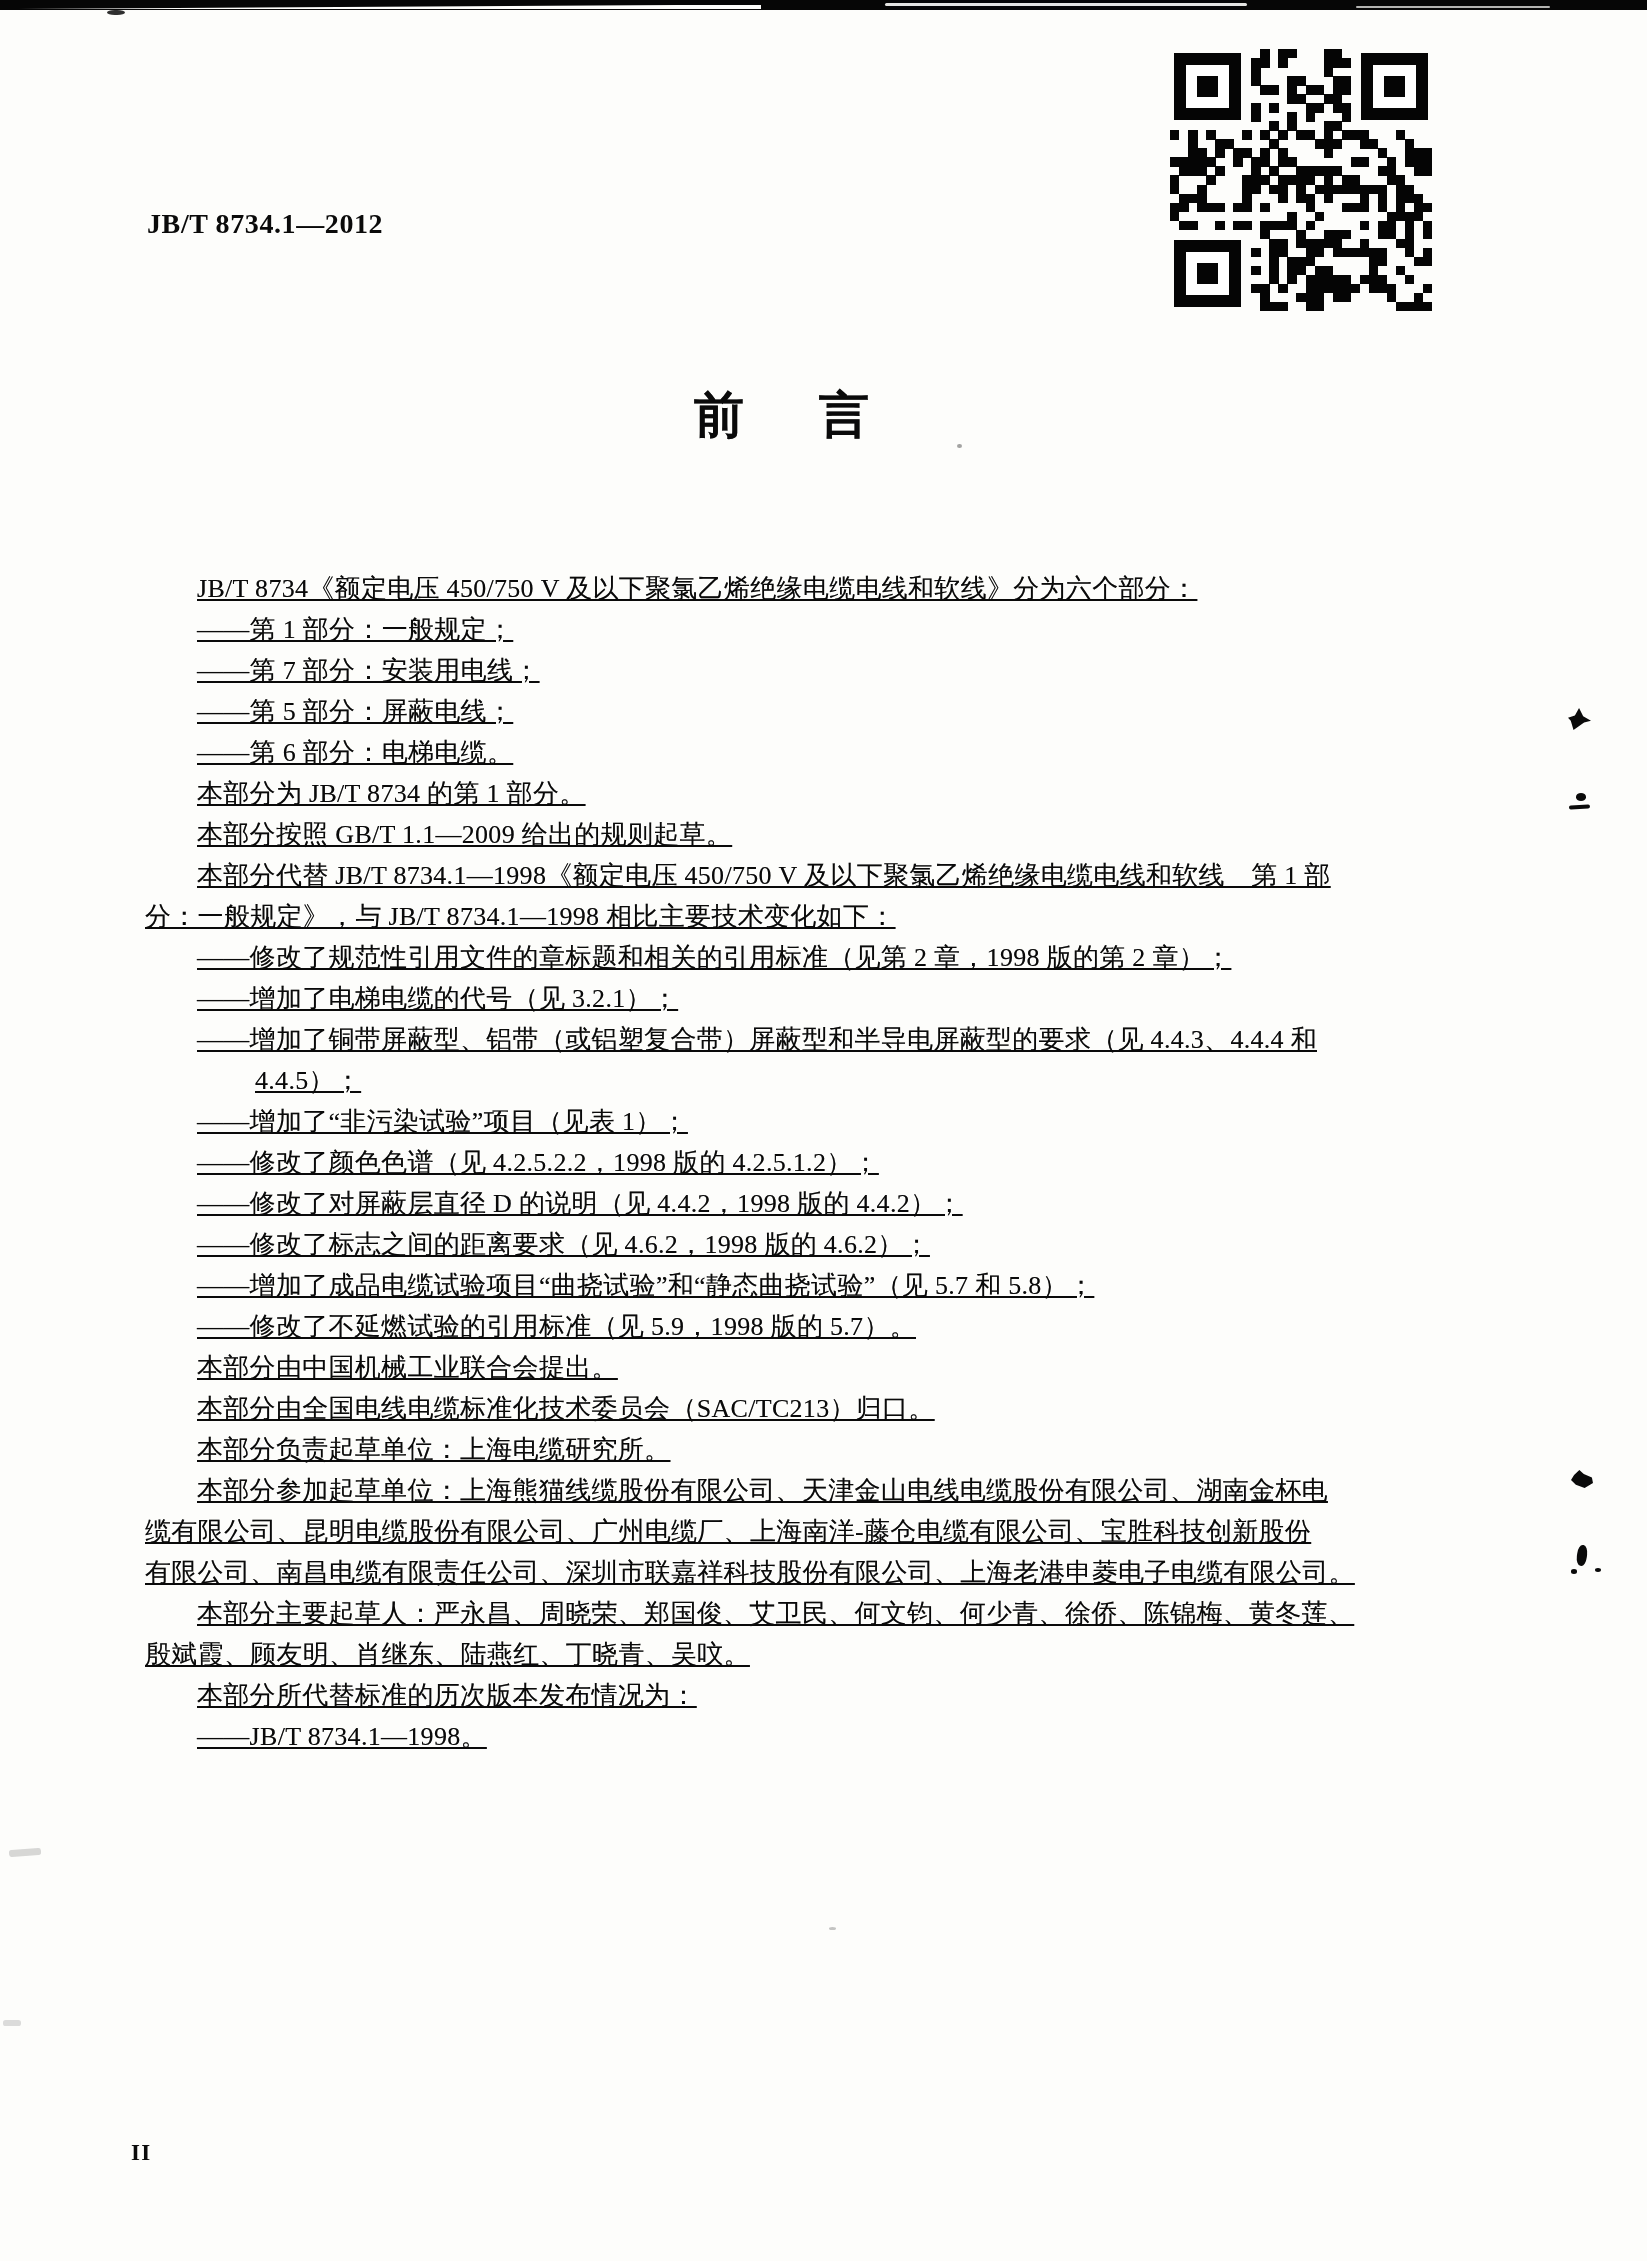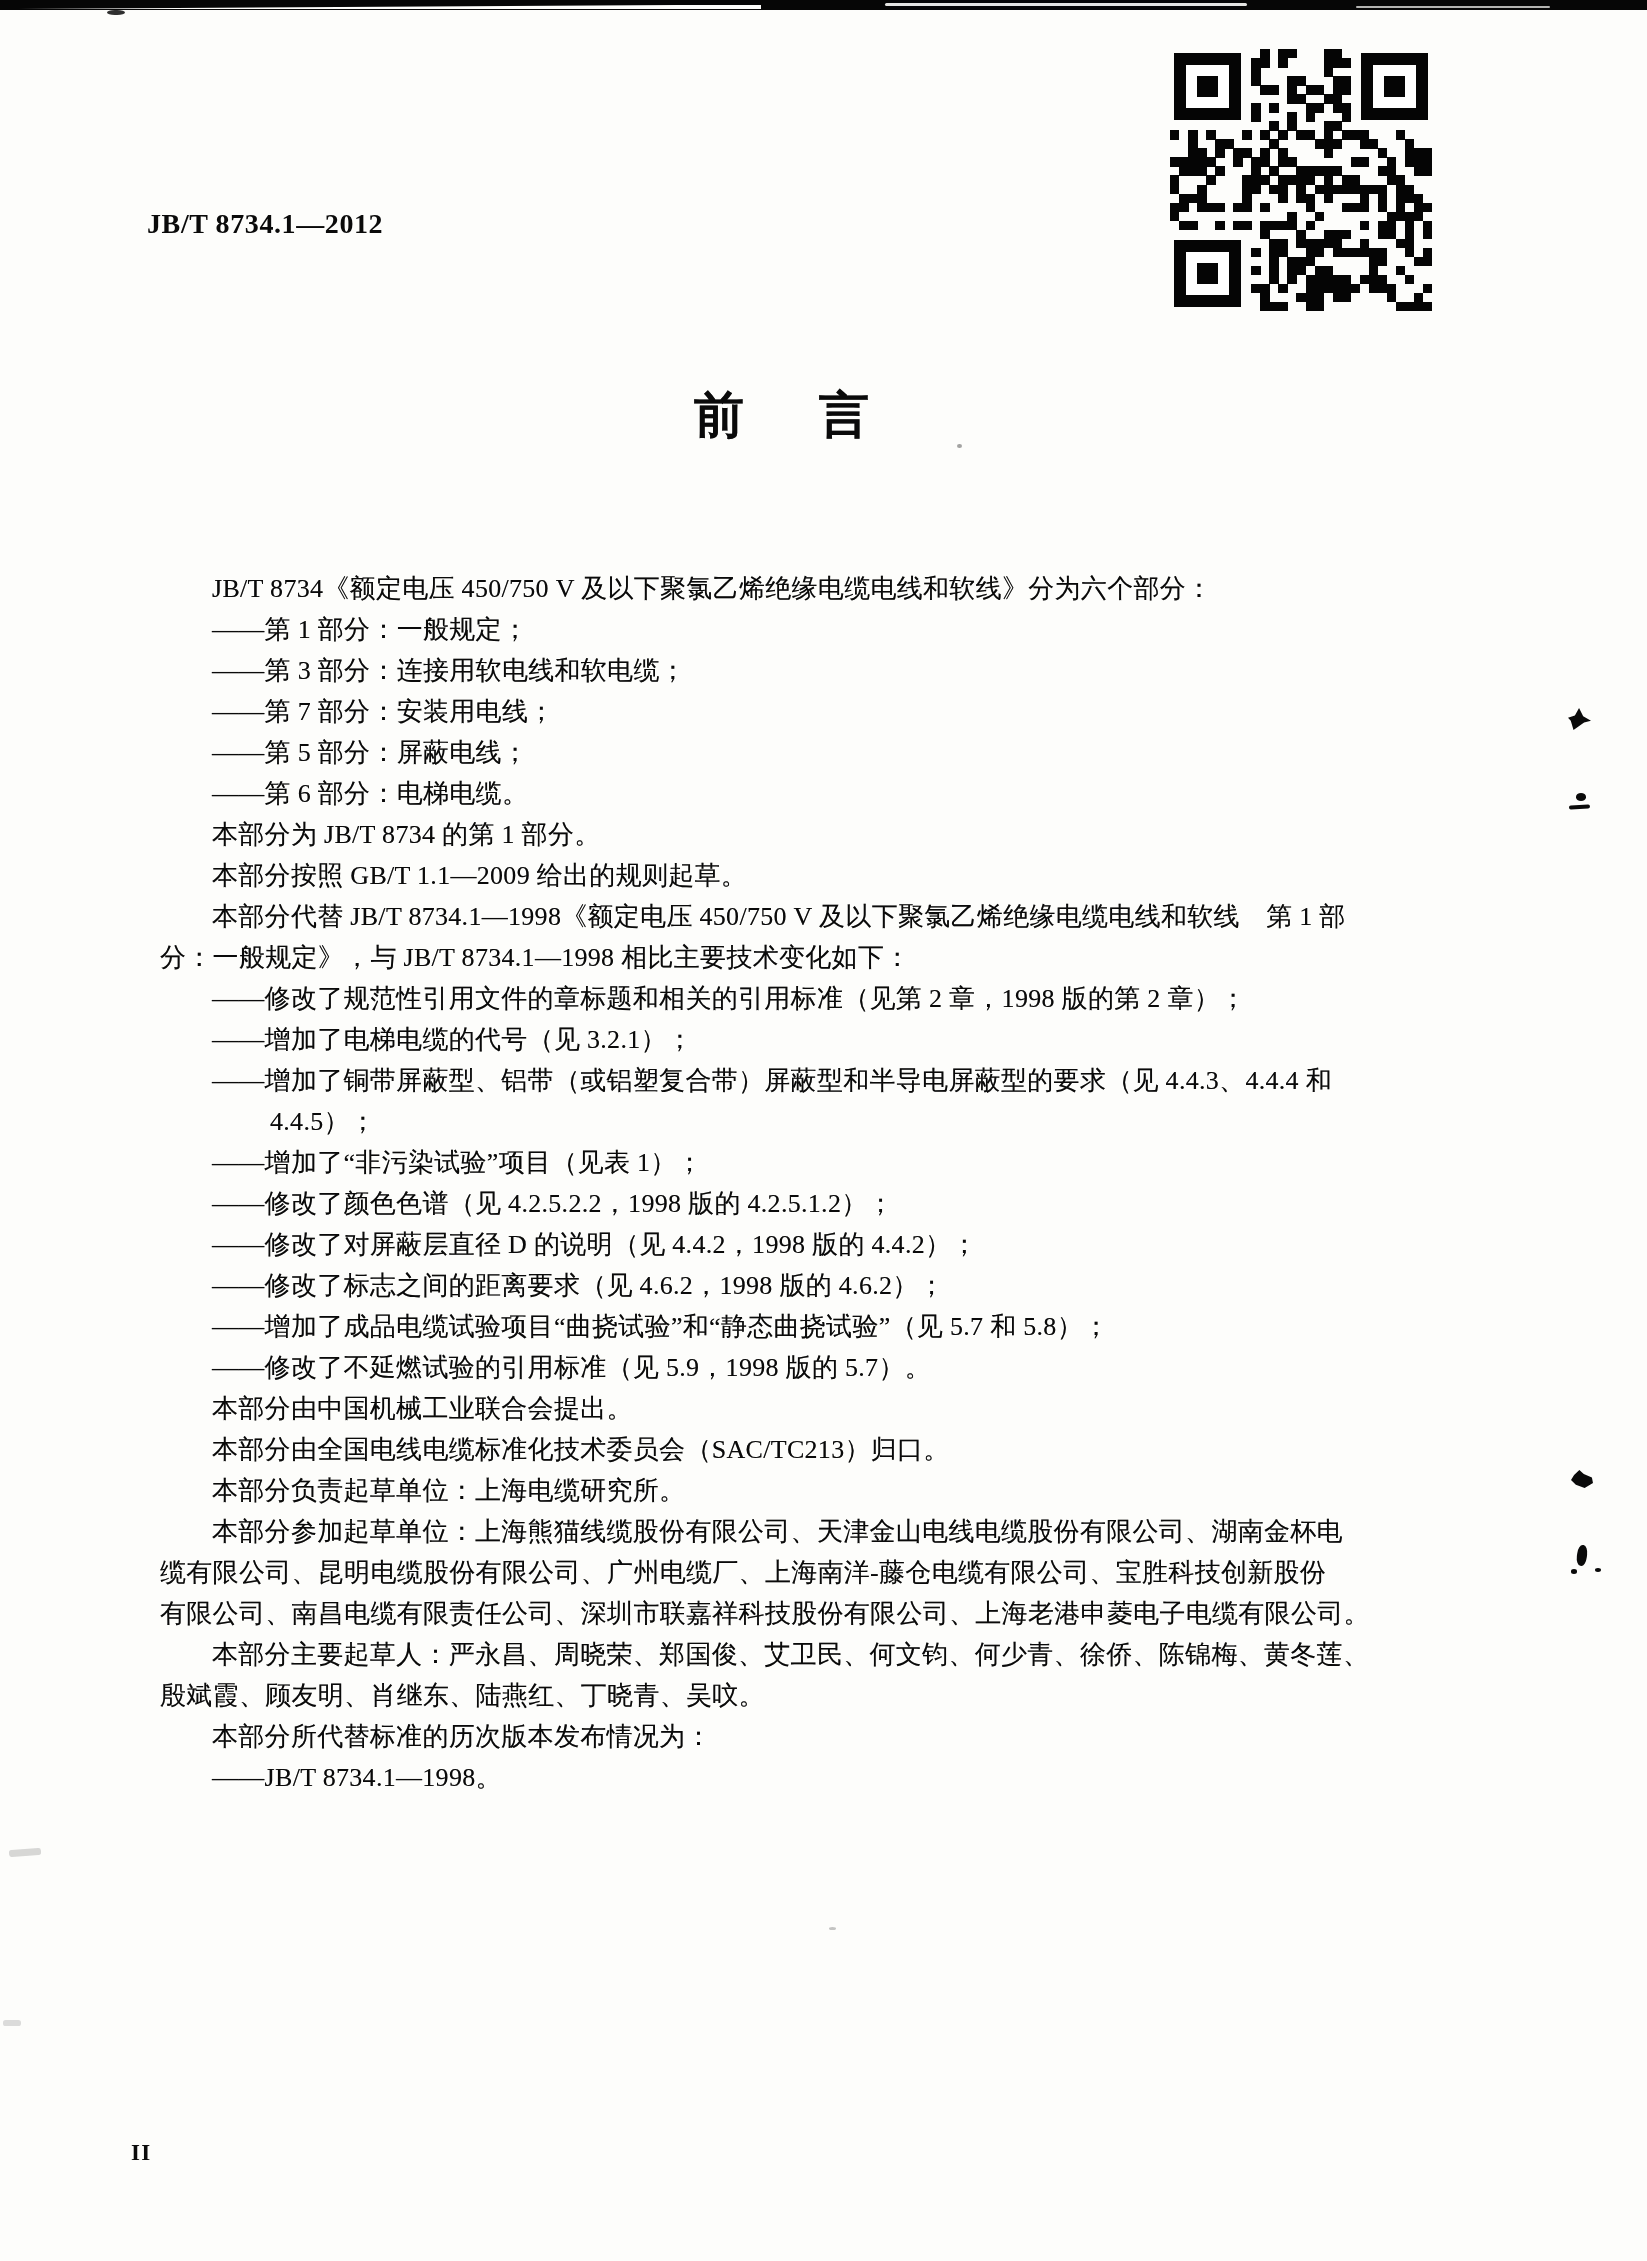--- a/index.html
+++ b/index.html
@@ -21,23 +21,23 @@
   
   .header-code{position:absolute;left:147px;top:208px;font-size:28px;font-weight:bold;letter-spacing:0.6px;white-space:nowrap;}
   
   .qr{position:absolute;left:1170px;top:49px;width:262px;height:262px;}
   .qr svg{width:100%;height:100%;shape-rendering:crispEdges;}
   
   .doc-title{position:absolute;left:694px;top:390px;display:flex;gap:75px;
     font-size:50px;font-weight:bold;line-height:1;white-space:nowrap;
     text-shadow:0 0 0.6px rgba(0,0,0,.55);}
   
-  .body-text{position:absolute;left:160px;top:568px;width:1295px;
+  .body-text{position:absolute;left:145px;top:568px;width:1295px;
     font-size:26px;line-height:41px;letter-spacing:0.3px;
-    text-shadow:0 0 0.6px rgba(0,0,0,.4);}
+    text-shadow:0 0 0.6px rgba(0,0,0,.4);text-decoration:underline;}
   .line{white-space:nowrap;}
   .ind{padding-left:52px;}
   .cont{padding-left:0;}
   .deep{padding-left:110px;}
   
   .page-num{position:absolute;left:131px;top:2140px;font-size:23px;font-weight:600;letter-spacing:1.3px;}
   
   .ink{position:absolute;background:#0a0a0a;}
   .mark-a{left:1568px;top:708px;width:23px;height:22px;
     clip-path:polygon(48% 0,66% 38%,100% 58%,70% 66%,24% 100%,12% 58%,0 44%,30% 34%);}
@@ -363,21 +363,20 @@
   </div>
 
   <div class="doc-title">
     <span>前</span>
     <span>言</span>
   </div>
 
   <div class="body-text">
     <div class="line ind">JB/T 8734《额定电压 450/750 V 及以下聚氯乙烯绝缘电缆电线和软线》分为六个部分：</div>
     <div class="line ind">——第 1 部分：一般规定；</div>
-    <div class="line ind">——第 3 部分：连接用软电线和软电缆；</div>
     <div class="line ind">——第 7 部分：安装用电线；</div>
     <div class="line ind">——第 5 部分：屏蔽电线；</div>
     <div class="line ind">——第 6 部分：电梯电缆。</div>
     <div class="line ind">本部分为 JB/T 8734 的第 1 部分。</div>
     <div class="line ind">本部分按照 GB/T 1.1—2009 给出的规则起草。</div>
     <div class="line ind">本部分代替 JB/T 8734.1—1998《额定电压 450/750 V 及以下聚氯乙烯绝缘电缆电线和软线　第 1 部</div>
     <div class="line cont">分：一般规定》，与 JB/T 8734.1—1998 相比主要技术变化如下：</div>
     <div class="line ind">——修改了规范性引用文件的章标题和相关的引用标准（见第 2 章，1998 版的第 2 章）；</div>
     <div class="line ind">——增加了电梯电缆的代号（见 3.2.1）；</div>
     <div class="line ind">——增加了铜带屏蔽型、铝带（或铝塑复合带）屏蔽型和半导电屏蔽型的要求（见 4.4.3、4.4.4 和</div>

